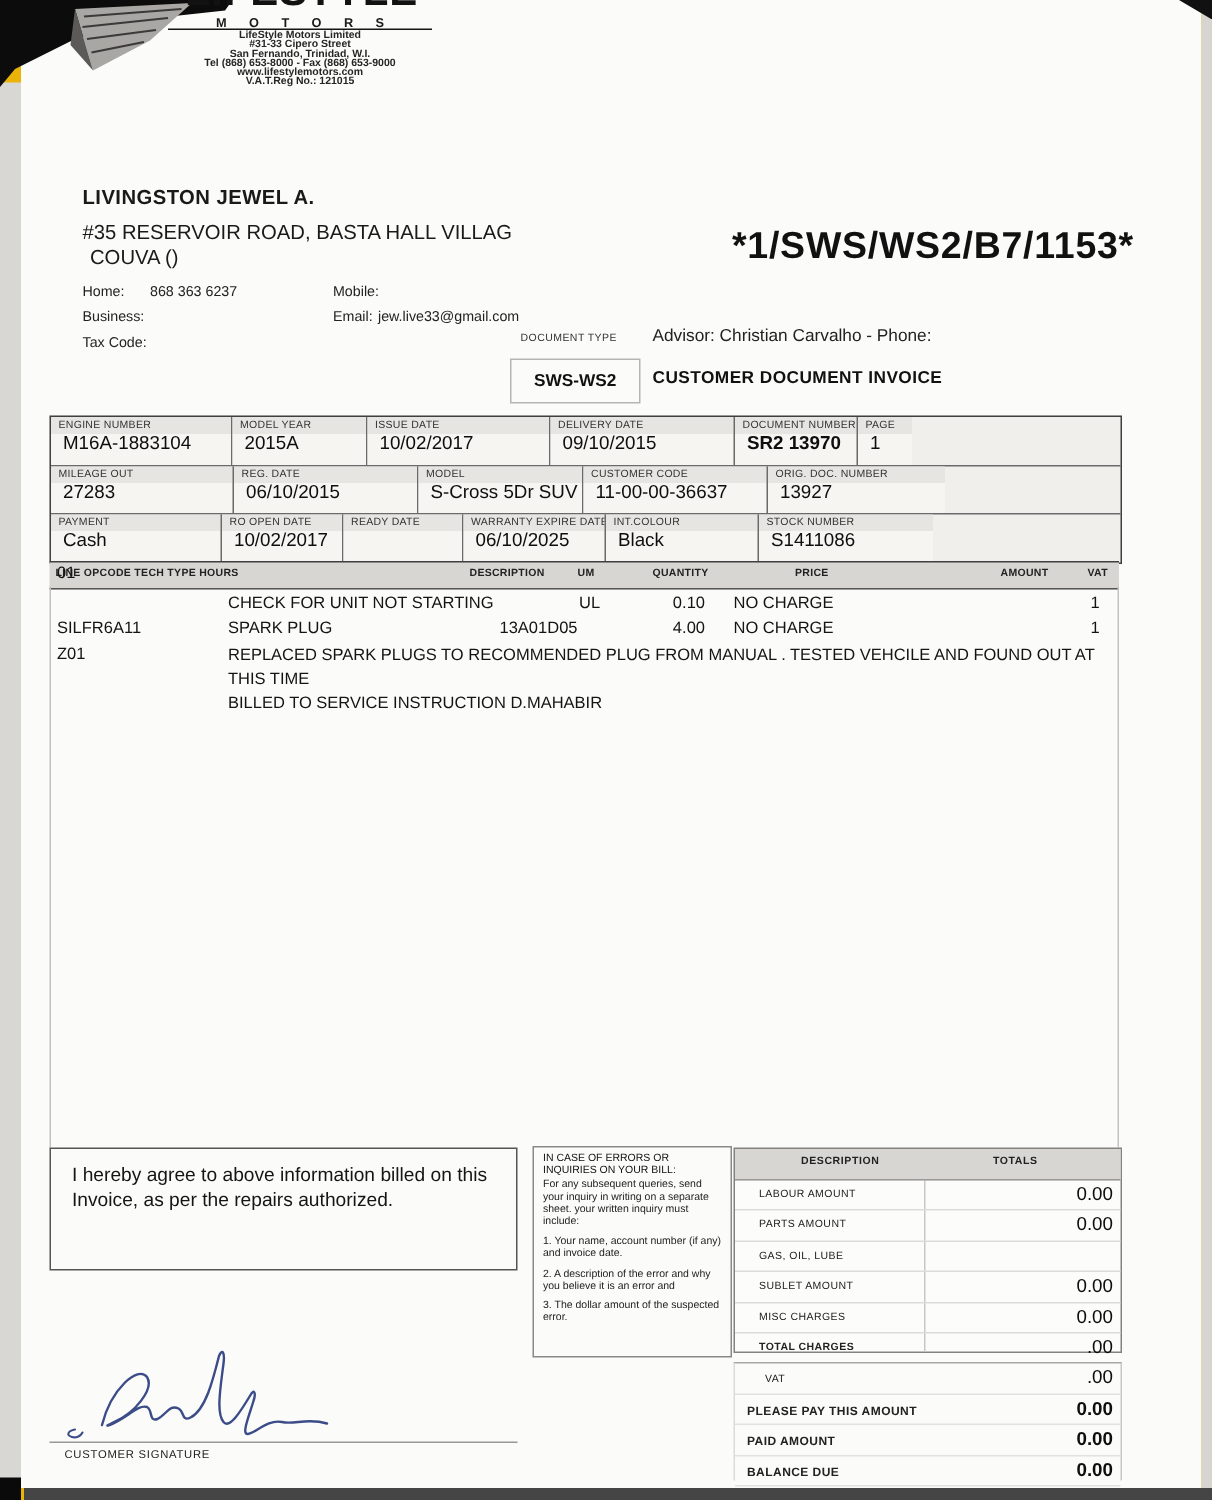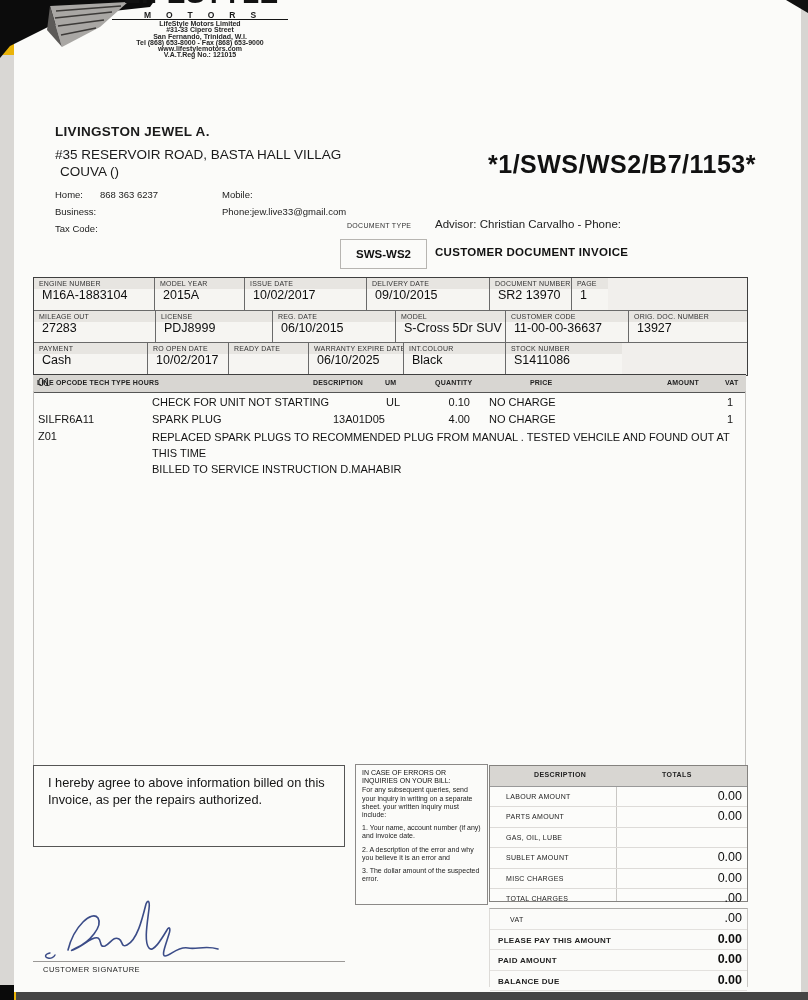--- a/index.html
+++ b/index.html
@@ -27,21 +27,21 @@
   #invoice-title{position:absolute;left:435px;top:246px;font-size:11.5px;font-weight:700;letter-spacing:0.3px;color:#111;}
 
   
   #vehicle-table{position:absolute;left:33px;top:277px;width:713px;border:1.5px solid #3f3f3f;background:#f1efec;box-sizing:content-box;}
   .vrow{display:flex;height:31.6px;border-top:1px solid #6a6a6a;}
   .vrow:first-child{border-top:none;}
   .vcell{box-sizing:border-box;border-right:1px solid #6a6a6a;overflow:hidden;background:linear-gradient(#e7e5e1 0,#e7e5e1 11px,#f6f5f2 11px);}
   .vcell:last-child{border-right:none;}
   .vlabel{font-size:7px;color:#333;padding:2px 0 0 5px;letter-spacing:0.2px;white-space:nowrap;}
   .vvalue{font-size:12.5px;color:#0e0e0e;padding:1px 0 0 8px;white-space:nowrap;}
-  .bold{font-weight:400;}
+  .bold{font-weight:700;}
 
   
   #li-header{position:absolute;left:33px;top:374px;width:713px;height:17px;background:#d8d6d2;border-top:1.5px solid #3f3f3f;border-bottom:1px solid #555;}
   .lih{position:absolute;top:4px;font-size:7px;font-weight:700;color:#222;letter-spacing:0.2px;white-space:nowrap;}
   .li-text{position:absolute;font-size:11px;color:#141414;white-space:nowrap;}
   .li-wrap{position:absolute;font-size:11px;color:#141414;line-height:15.5px;}
   #li-guide-left{position:absolute;left:33px;top:391px;width:1px;height:374px;background:#c4c2bf;}
   #li-guide-right{position:absolute;left:745px;top:391px;width:1px;height:374px;background:#c4c2bf;}
 
   
@@ -109,21 +109,21 @@
   <div id="corner-tr"></div>
 
   <div class="abs cust-name" style="left:55px;top:124px;">LIVINGSTON JEWEL A.</div>
   <div class="abs cust-line" style="left:55px;top:147px;">#35 RESERVOIR ROAD, BASTA HALL VILLAG</div>
   <div class="abs cust-line" style="left:60px;top:164px;">COUVA  ()</div>
 
   <div class="abs small-kv" style="left:55px;top:189px;">Home:</div>
   <div class="abs small-kv" style="left:100px;top:189px;">868 363 6237</div>
   <div class="abs small-kv" style="left:222px;top:189px;">Mobile:</div>
   <div class="abs small-kv" style="left:55px;top:206px;">Business:</div>
-  <div class="abs small-kv" style="left:222px;top:206px;">Phone:</div>
+  <div class="abs small-kv" style="left:222px;top:206px;">Email:</div>
   <div class="abs small-kv" style="left:252px;top:206px;">jew.live33@gmail.com</div>
   <div class="abs small-kv" style="left:55px;top:223px;">Tax Code:</div>
   <div class="abs tiny-label" style="left:347px;top:222px;">DOCUMENT TYPE</div>
 
   <div id="doc-ref">*1/SWS/WS2/B7/1153*</div>
   <div id="advisor">Advisor: Christian Carvalho - Phone:</div>
   <div id="doc-type-box">SWS-WS2</div>
   <div id="invoice-title">CUSTOMER DOCUMENT INVOICE</div>
 
   <div id="vehicle-table">
@@ -150,24 +150,20 @@
       </div>
       <div class="vcell" style="width:36px">
         <div class="vlabel">PAGE</div>
         <div class="vvalue">1</div>
       </div>
     </div>
     <div class="vrow">
       <div class="vcell" style="width:122px">
         <div class="vlabel">MILEAGE OUT</div>
         <div class="vvalue">27283</div>
-      </div>
-      <div class="vcell" style="width:117px">
-        <div class="vlabel">LICENSE</div>
-        <div class="vvalue">PDJ8999</div>
       </div>
       <div class="vcell" style="width:123px">
         <div class="vlabel">REG. DATE</div>
         <div class="vvalue">06/10/2015</div>
       </div>
       <div class="vcell" style="width:110px">
         <div class="vlabel">MODEL</div>
         <div class="vvalue">S-Cross 5Dr SUV 1.</div>
       </div>
       <div class="vcell" style="width:123px">

